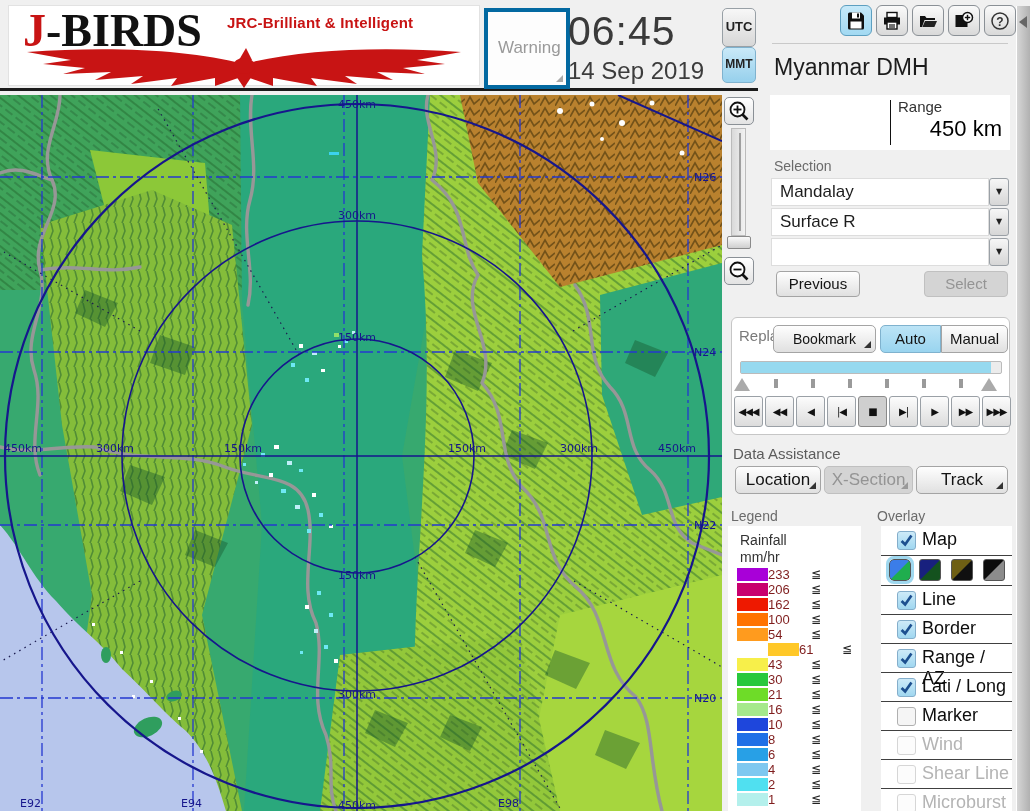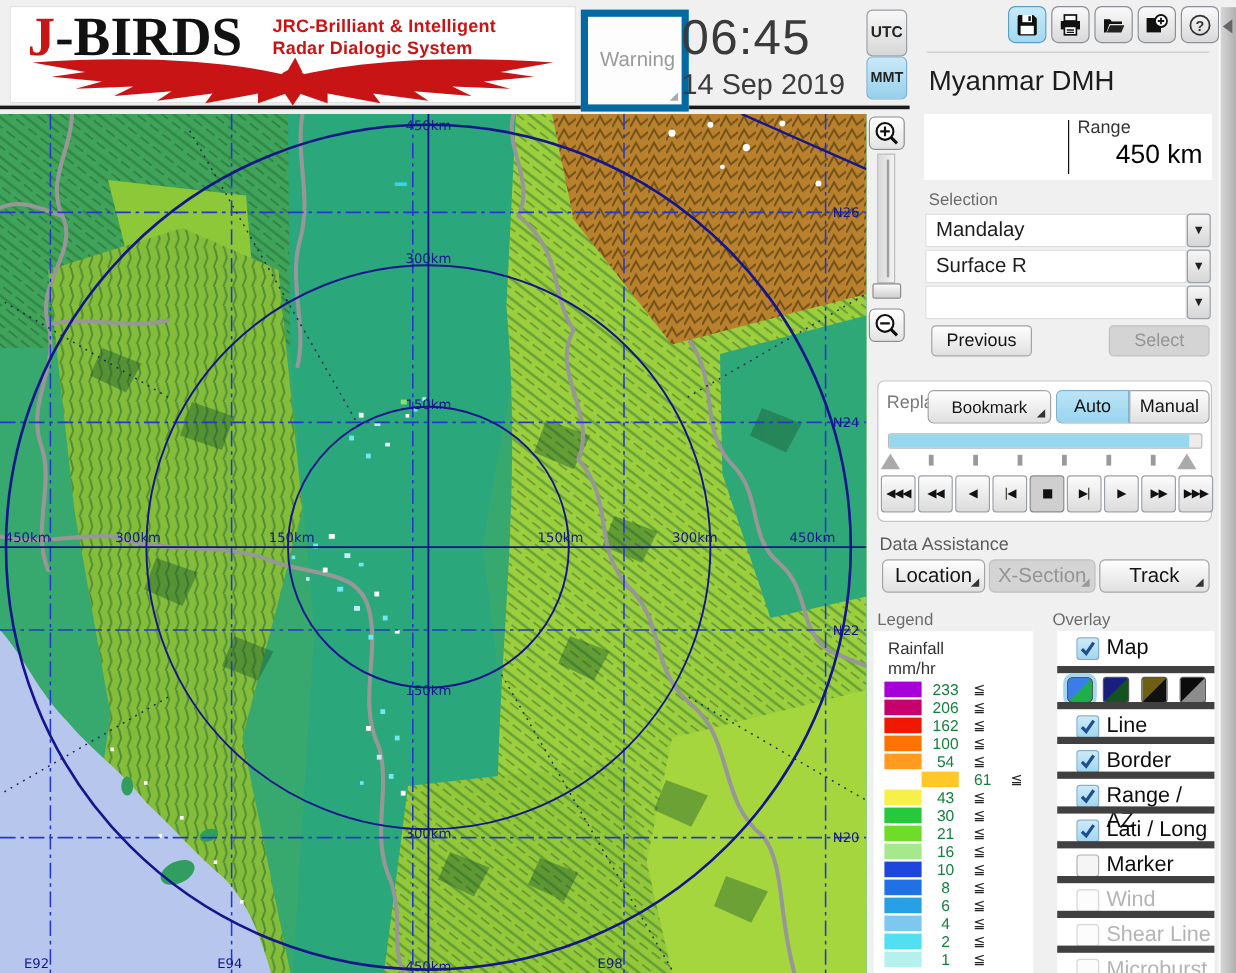--- a/index.html
+++ b/index.html
@@ -7,21 +7,21 @@
        font-family:"Liberation Sans",sans-serif;position:relative;}
   .abs{position:absolute;}
   
   #header{left:0;top:0;width:1030px;height:90px;background:#f0f0f0;}
   #header-underline{left:0;top:88px;width:758px;height:3px;background:#1b1b1b;}
   #logo-box{left:8px;top:5px;width:470px;height:79px;background:#fff;border:1px solid #e2e2e2;}
   #logo-title{left:14px;top:2px;font-family:"Liberation Serif",serif;font-weight:bold;font-size:46px;line-height:46px;color:#111;}
   #logo-title .j{color:#c81414;}
   #logo-tag{left:218px;top:8px;color:#c81414;font-weight:bold;font-size:15px;line-height:18px;letter-spacing:.2px;}
   #eagle{left:10px;top:42px;}
-  #warning-box{left:484px;top:8px;width:78px;height:73px;background:#fdfdfd;border:6px solid #0369a1;}
+  #warning-box{left:484px;top:8px;width:78px;height:73px;background:#fdfdfd;border:4px solid #0369a1;}
   #warning-label{left:10px;top:26px;color:#9a9a9a;font-size:17px;}
   .grip{position:absolute;width:0;height:0;border-left:7px solid transparent;border-bottom:7px solid #555;}
   #warning-grip{right:3px;bottom:3px;border-bottom-color:#aaa;}
   #clock-time{left:568px;top:8px;font-size:41px;font-weight:500;color:#3a3a3a;letter-spacing:1px;}
   #clock-date{left:568px;top:57px;font-size:24px;color:#3c3c3c;}
   .tzbtn{left:722px;width:34px;text-align:center;font-weight:bold;color:#222;border:1px solid #98a0a6;border-radius:5px;box-sizing:border-box;}
   #tz-utc{top:8px;height:39px;font-size:13px;line-height:36px;background:linear-gradient(#f7f7f7,#d7d7d7);}
   #tz-mmt{top:47px;height:36px;font-size:12px;line-height:33px;background:linear-gradient(#c9e9f8,#96d0ec);border-color:#7fb2ce;}
   .toolbtn{top:5px;width:32px;height:31px;border:1px solid #8a9096;border-radius:6px;
            background:linear-gradient(#fafafa,#d9d9d9);display:flex;align-items:center;justify-content:center;box-sizing:border-box;}
@@ -63,26 +63,26 @@
   
   #assist-label{left:733px;top:445px;font-size:15px;color:#5c5c5c;}
   .assist-btn{top:466px;height:28px;line-height:26px;font-size:17px;border-radius:5px;position:absolute;}
   
   #legend-label{left:731px;top:508px;font-size:14px;color:#6b6b6b;}
   #legend-box{left:728px;top:526px;width:133px;height:285px;background:#fff;}
   #legend-t1{left:12px;top:6px;font-size:14px;color:#333;position:absolute;}
   #legend-t2{left:12px;top:23px;font-size:14px;color:#333;position:absolute;}
   .lrow{position:absolute;left:0;width:133px;height:15px;}
   .lswatch{position:absolute;left:9px;top:1px;width:31px;height:13px;}
-  .lval{position:absolute;left:40px;top:0px;width:40px;text-align:center;font-size:13px;color:#15803d;}
+  .lval{position:absolute;left:40px;top:0px;width:40px;text-align:left;font-size:13px;color:#7f1d1d;}
   .lle{position:absolute;left:83px;top:0px;font-size:12px;color:#222;font-family:"DejaVu Sans",sans-serif;}
   
   #overlay-label{left:877px;top:508px;font-size:14px;color:#6b6b6b;}
   #overlay-box{left:881px;top:526px;width:131px;height:285px;background:#fff;}
-  .orow{position:absolute;left:0;width:131px;height:29px;border-top:6px solid #404040;}
+  .orow{position:absolute;left:0;width:131px;height:29px;border-top:1px solid #404040;}
   .orow.first{border-top:none;}
   .cbx{position:absolute;left:16px;top:5px;width:19px;height:19px;border-radius:3px;box-sizing:border-box;}
   .cbx.checked{background:linear-gradient(#cdeaf8,#a0d7f0);border:1px solid #84aecb;}
   .cbx.unchecked{background:#f5f5f5;border:1px solid #b0b0b0;}
   .cbx.discbx{background:#fcfcfc;border:1px solid #d6d6d6;}
   .olabel{position:absolute;left:41px;top:3px;font-size:18px;color:#0d0d0d;}
   .olabel.dis{color:#b4b4b4;}
   .mswatch{position:absolute;top:3px;width:22px;height:22px;border:1px solid #555;border-radius:3px;box-sizing:border-box;}
   .mswatch.sel{outline:3px solid #9fd8ef;border-radius:5px;}
   
@@ -96,21 +96,20 @@
 </head>
 <body>
 
 <div id="header" class="abs"></div>
 <div id="header-underline" class="abs"></div>
 
 <div id="logo-box" class="abs">
   <div id="logo-title" class="abs"><span class="j">J</span><span>-BIRDS</span></div>
   <div id="logo-tag" class="abs">
     <div>JRC-Brilliant &amp; Intelligent</div>
-    <div>Radar  Dialogic  System</div>
   </div>
   <svg id="eagle" class="abs" width="450" height="40" viewBox="0 0 450 40">
     <path fill="#c81414" d="M225,16 C170,2 95,-2 8,4 L52,12 L24,16 L66,20 L44,26 L92,24 L76,32 L124,28 L112,36 L158,30 L152,38 L196,30 L196,38 L225,28 Z"></path>
     <path fill="#c81414" d="M225,16 C280,2 355,-2 442,4 L398,12 L426,16 L384,20 L406,26 L358,24 L374,32 L326,28 L338,36 L292,30 L298,38 L254,30 L254,38 L225,28 Z"></path>
     <path fill="#c81414" d="M220,12 L227,0 L233,12 Z"></path>
     <path fill="#c81414" d="M213,22 L225,40 L237,22 Z"></path>
     <ellipse fill="#c81414" cx="225" cy="18" rx="11" ry="8"></ellipse>
   </svg>
 </div>
 

